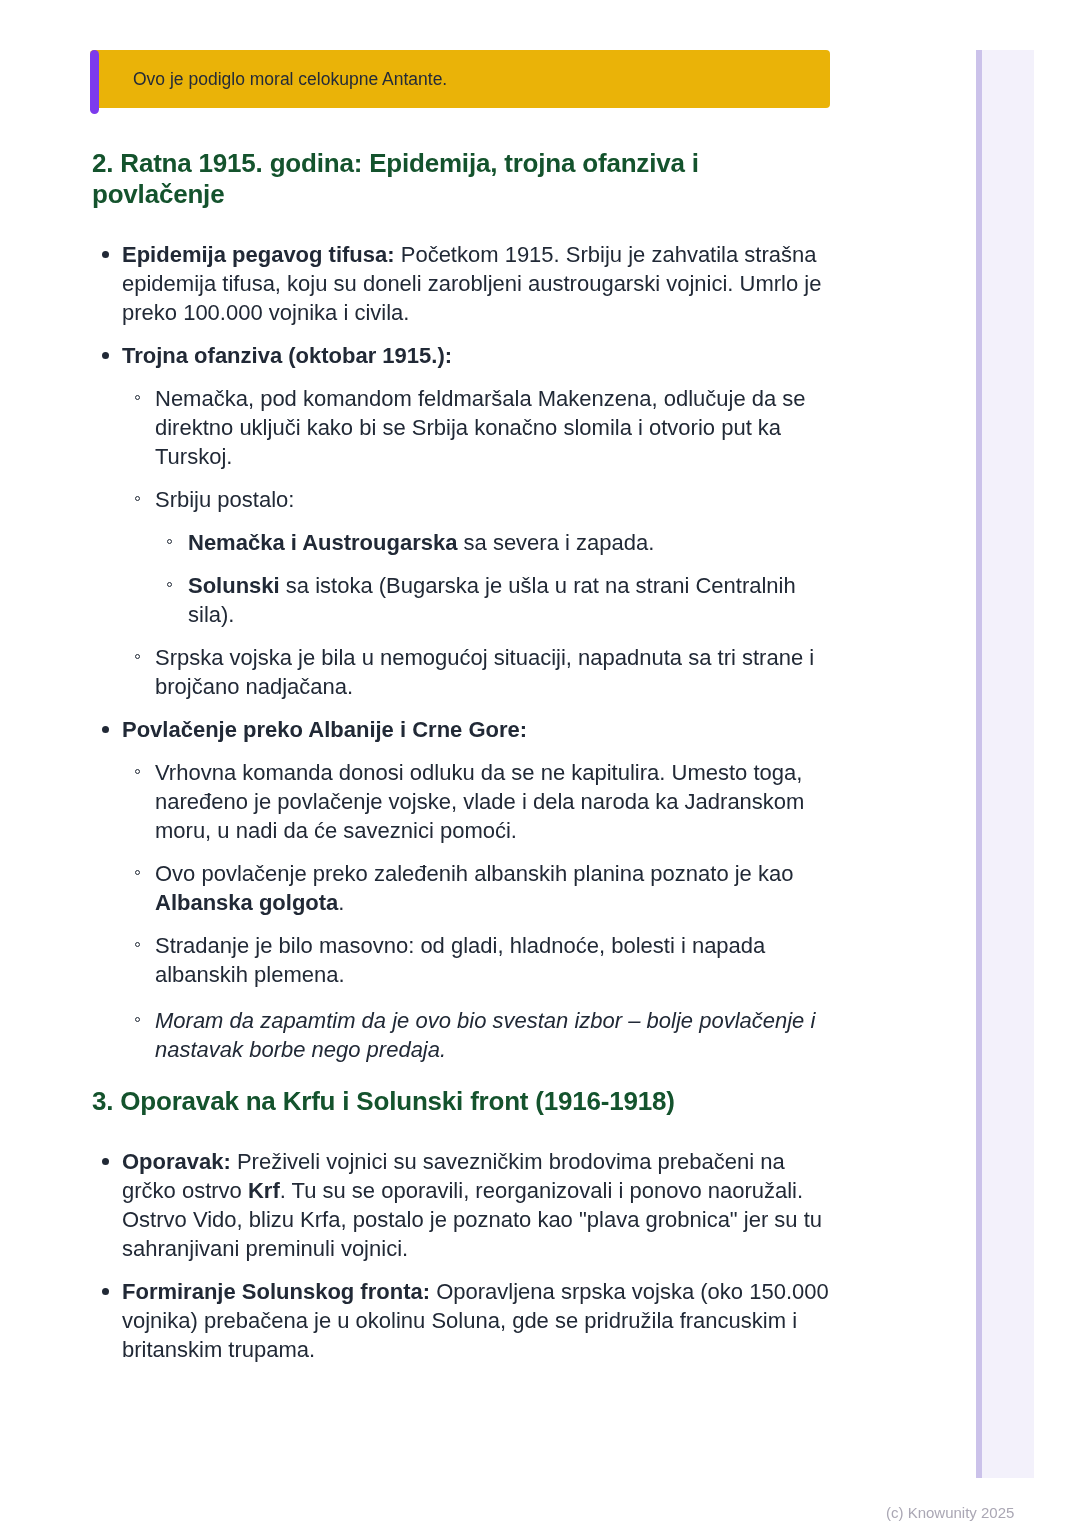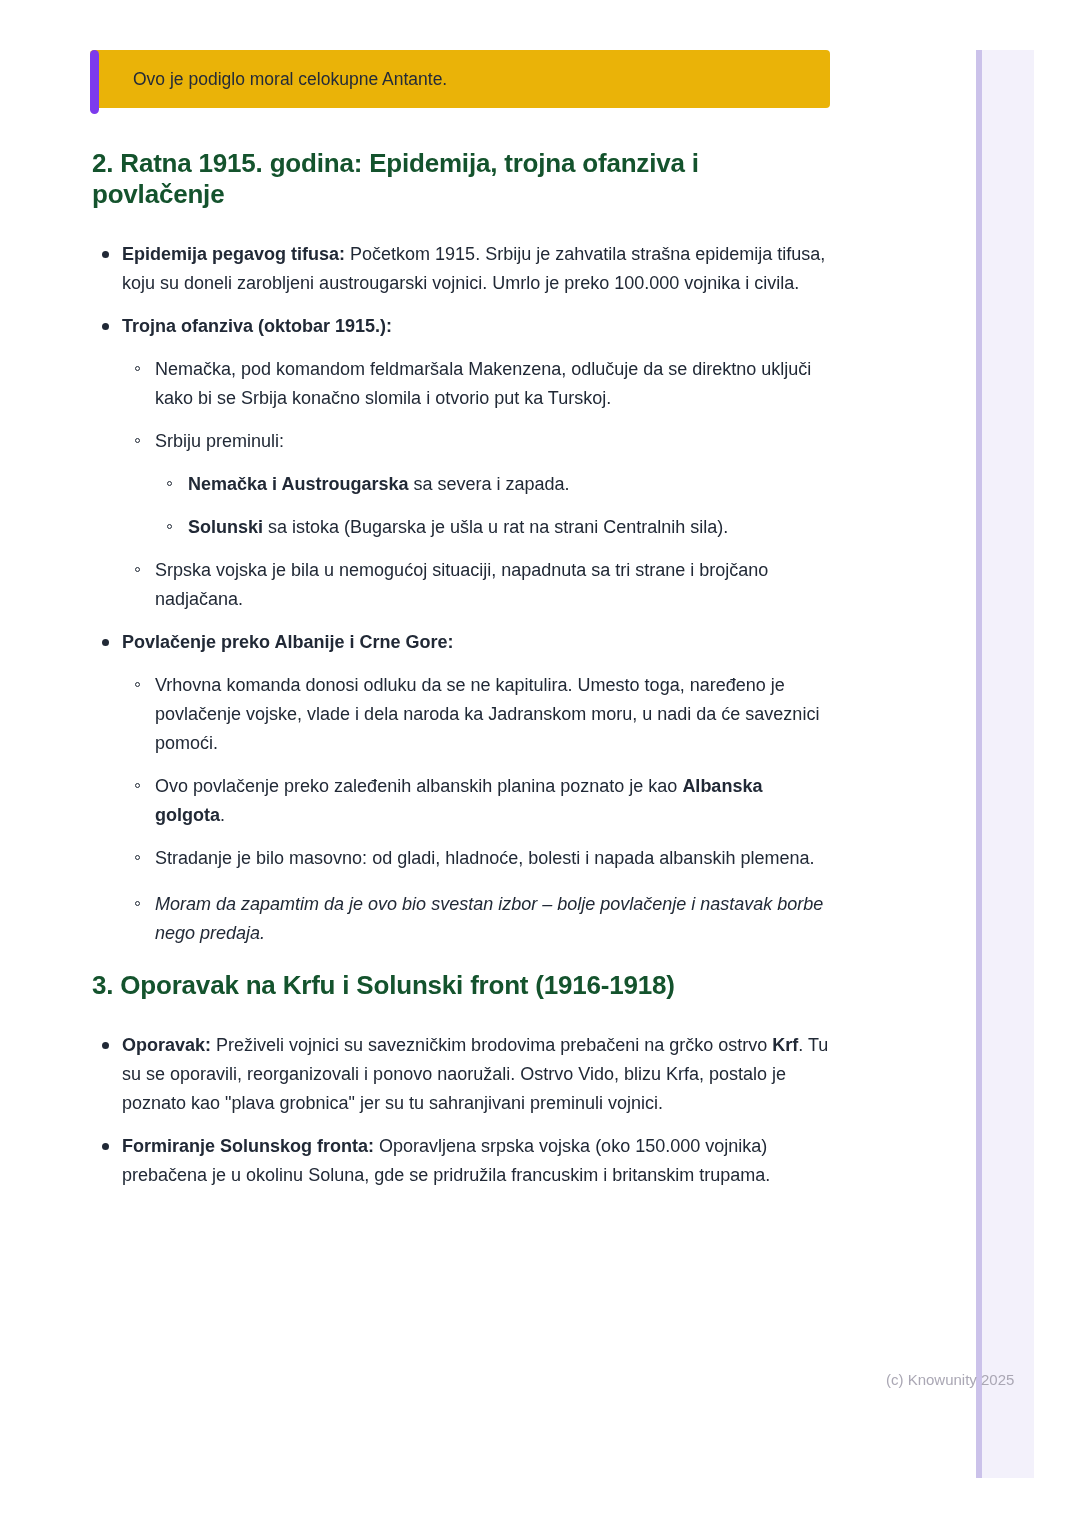--- a/index.html
+++ b/index.html
@@ -45,21 +45,21 @@
     font-size:26px; font-weight:600;
     letter-spacing:-0.2px;
     margin:40px 0 30px 2px;
     line-height:31px;
   }
   .section-heading.second { margin-top:22px; }
 
   ul.bullet-list { list-style:none; }
   ul.bullet-list li {
     position:relative;
-    font-size:18px; line-height:29px;
+    font-size:22px; line-height:29px;
     margin-bottom:14px;
   }
   li.lv1 { padding-left:32px; }
   li.lv2 { padding-left:65px; }
   li.lv3 { padding-left:98px; }
   li .marker { position:absolute; top:11px; }
   li.lv1 .marker { left:12px; }
   li.lv2 .marker { left:45px; }
   li.lv3 .marker { left:77px; }
   .marker.filled {
@@ -67,21 +67,21 @@
     background:#212936; display:inline-block;
   }
   .marker.open {
     width:5px; height:5px; border-radius:50%;
     border:1.6px solid #212936; background:transparent; display:inline-block;
   }
   li .b { font-weight:700; }
   li.italic { font-style:italic;margin-top:17px; }
 
   .footer {
-    position:absolute; left:886px; top:1371px;
+    position:absolute; left:886px; top:1504px;
     font-size:15px; color:#aaa7b4;
     z-index:2; white-space:nowrap;
   }
 </style>
 </head>
 <body>
 
 <div class="side-stripe"></div>
 
 <div class="content">
@@ -89,21 +89,21 @@
   <div class="quote">
     <span class="quote-bar"></span>
     <span>Ovo je podiglo moral celokupne Antante.</span>
   </div>
 
   <h2 class="section-heading">2. Ratna 1915. godina: Epidemija, trojna ofanziva i povlačenje</h2>
   <ul class="bullet-list">
       <li class="lv1"><span class="marker filled"></span><span><span class="b">Epidemija pegavog tifusa:</span><span> Početkom 1915. Srbiju je zahvatila strašna epidemija tifusa, koju su doneli zarobljeni austrougarski vojnici. Umrlo je preko 100.000 vojnika i civila.</span></span></li>
       <li class="lv1"><span class="marker filled"></span><span><span class="b">Trojna ofanziva (oktobar 1915.):</span></span></li>
       <li class="lv2"><span class="marker open"></span><span><span>Nemačka, pod komandom feldmaršala Makenzena, odlučuje da se direktno uključi kako bi se Srbija konačno slomila i otvorio put ka Turskoj.</span></span></li>
-      <li class="lv2"><span class="marker open"></span><span><span>Srbiju preminuli:</span></span></li>
+      <li class="lv2"><span class="marker open"></span><span><span>Srbiju postalo:</span></span></li>
       <li class="lv3"><span class="marker open"></span><span><span class="b">Nemačka i Austrougarska</span><span> sa severa i zapada.</span></span></li>
       <li class="lv3"><span class="marker open"></span><span><span class="b">Solunski</span><span> sa istoka (Bugarska je ušla u rat na strani Centralnih sila).</span></span></li>
       <li class="lv2"><span class="marker open"></span><span><span>Srpska vojska je bila u nemogućoj situaciji, napadnuta sa tri strane i brojčano nadjačana.</span></span></li>
       <li class="lv1"><span class="marker filled"></span><span><span class="b">Povlačenje preko Albanije i Crne Gore:</span></span></li>
       <li class="lv2"><span class="marker open"></span><span><span>Vrhovna komanda donosi odluku da se ne kapitulira. Umesto toga, naređeno je povlačenje vojske, vlade i dela naroda ka Jadranskom moru, u nadi da će saveznici pomoći.</span></span></li>
       <li class="lv2"><span class="marker open"></span><span><span>Ovo povlačenje preko zaleđenih albanskih planina poznato je kao </span><span class="b">Albanska golgota</span><span>.</span></span></li>
       <li class="lv2"><span class="marker open"></span><span><span>Stradanje je bilo masovno: od gladi, hladnoće, bolesti i napada albanskih plemena.</span></span></li>
       <li class="lv2 italic"><span class="marker open"></span><span><span>Moram da zapamtim da je ovo bio svestan izbor – bolje povlačenje i nastavak borbe nego predaja.</span></span></li>
     </ul>
 

